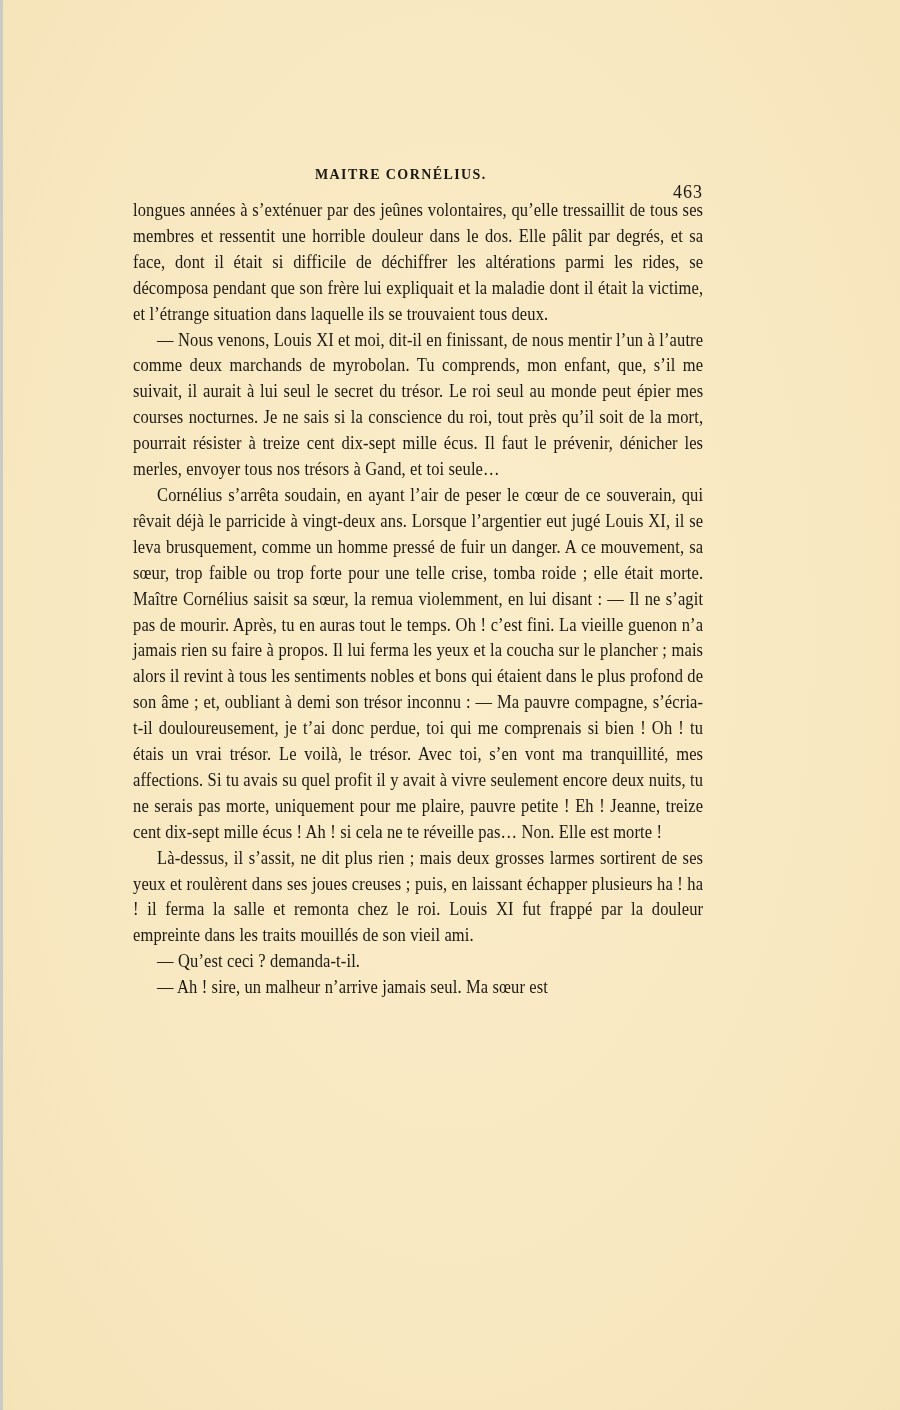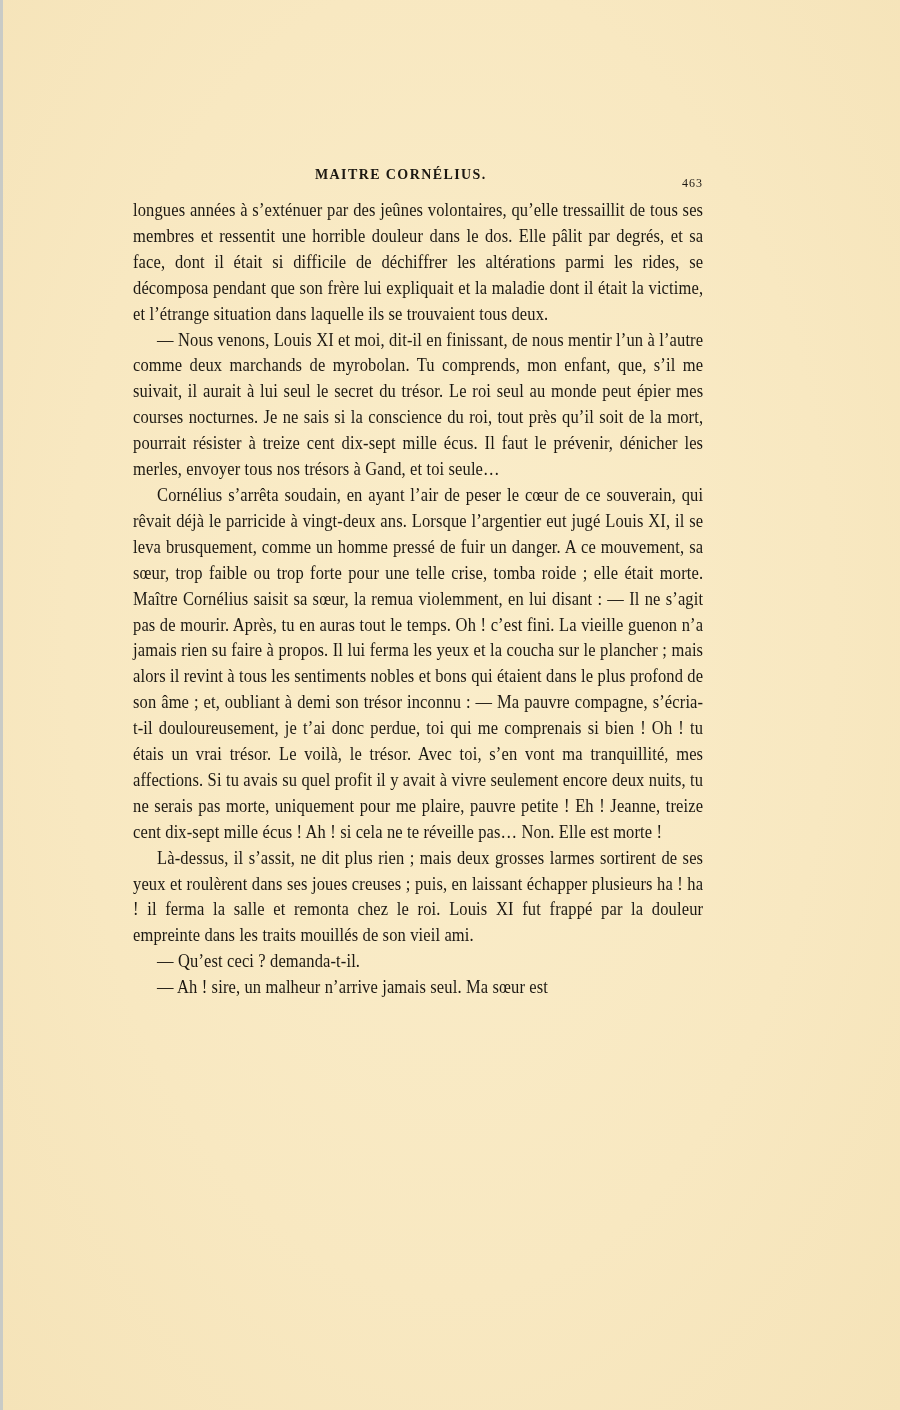--- a/index.html
+++ b/index.html
@@ -46,22 +46,22 @@
       position: absolute;
       left: 182px;
       top: 4px;
       font-size: 14px;
       font-weight: bold;
       letter-spacing: 1.4px;
     }
     .page-number {
       position: absolute;
       right: 0;
-      top: 13px;
-      font-size: 12px;
+      top: 19px;
+      font-size: 18px;
       letter-spacing: 1px;
     }
     .para {
       margin: 0;
       font-size: 19.2px;
       line-height: 25.9px;
       text-align: justify;
       text-align-last: left;
       transform: scaleX(0.86);
       transform-origin: left top;

